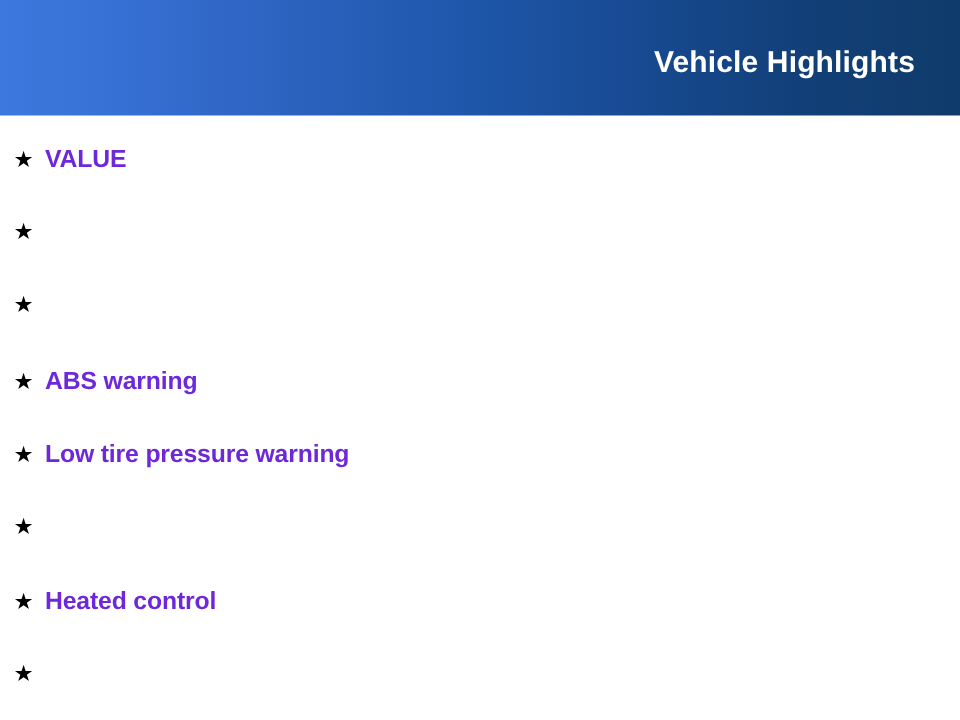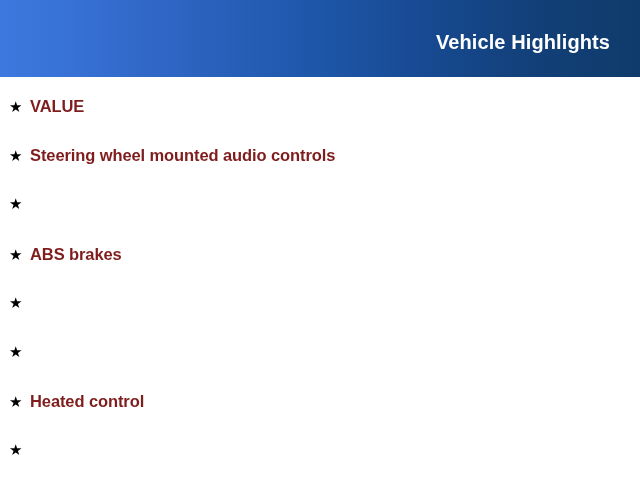--- a/index.html
+++ b/index.html
@@ -86,21 +86,21 @@
     flex: 0 0 auto;
     width: 21px;
     color: #000000;
     font-size: 15px;
     line-height: 1;
     text-align: left;
   }
 
   .highlight-label {
     flex: 0 1 auto;
-    color: #7f1d1d;
+    color: #6d28d9;
     font-size: 16.5px;
     font-weight: bold;
     line-height: 1;
     letter-spacing: -0.1px;
     white-space: nowrap;
   }
 </style>
 </head>
 <body>
 
@@ -110,31 +110,31 @@
     <div class="header-title">Vehicle Highlights</div>
   </div>
 
   <ul class="highlights-list">
     <li class="highlight-item">
       <span class="star-icon">★</span>
       <span class="highlight-label">VALUE</span>
     </li>
     <li class="highlight-item">
       <span class="star-icon">★</span>
-      <span class="highlight-label">Steering wheel mounted audio controls</span>
     </li>
     <li class="highlight-item">
       <span class="star-icon">★</span>
     </li>
     <li class="highlight-item">
       <span class="star-icon">★</span>
-      <span class="highlight-label">ABS brakes</span>
+      <span class="highlight-label">ABS warning</span>
     </li>
     <li class="highlight-item">
       <span class="star-icon">★</span>
+      <span class="highlight-label">Low tire pressure warning</span>
     </li>
     <li class="highlight-item">
       <span class="star-icon">★</span>
     </li>
     <li class="highlight-item">
       <span class="star-icon">★</span>
       <span class="highlight-label">Heated control</span>
     </li>
     <li class="highlight-item">
       <span class="star-icon">★</span>

